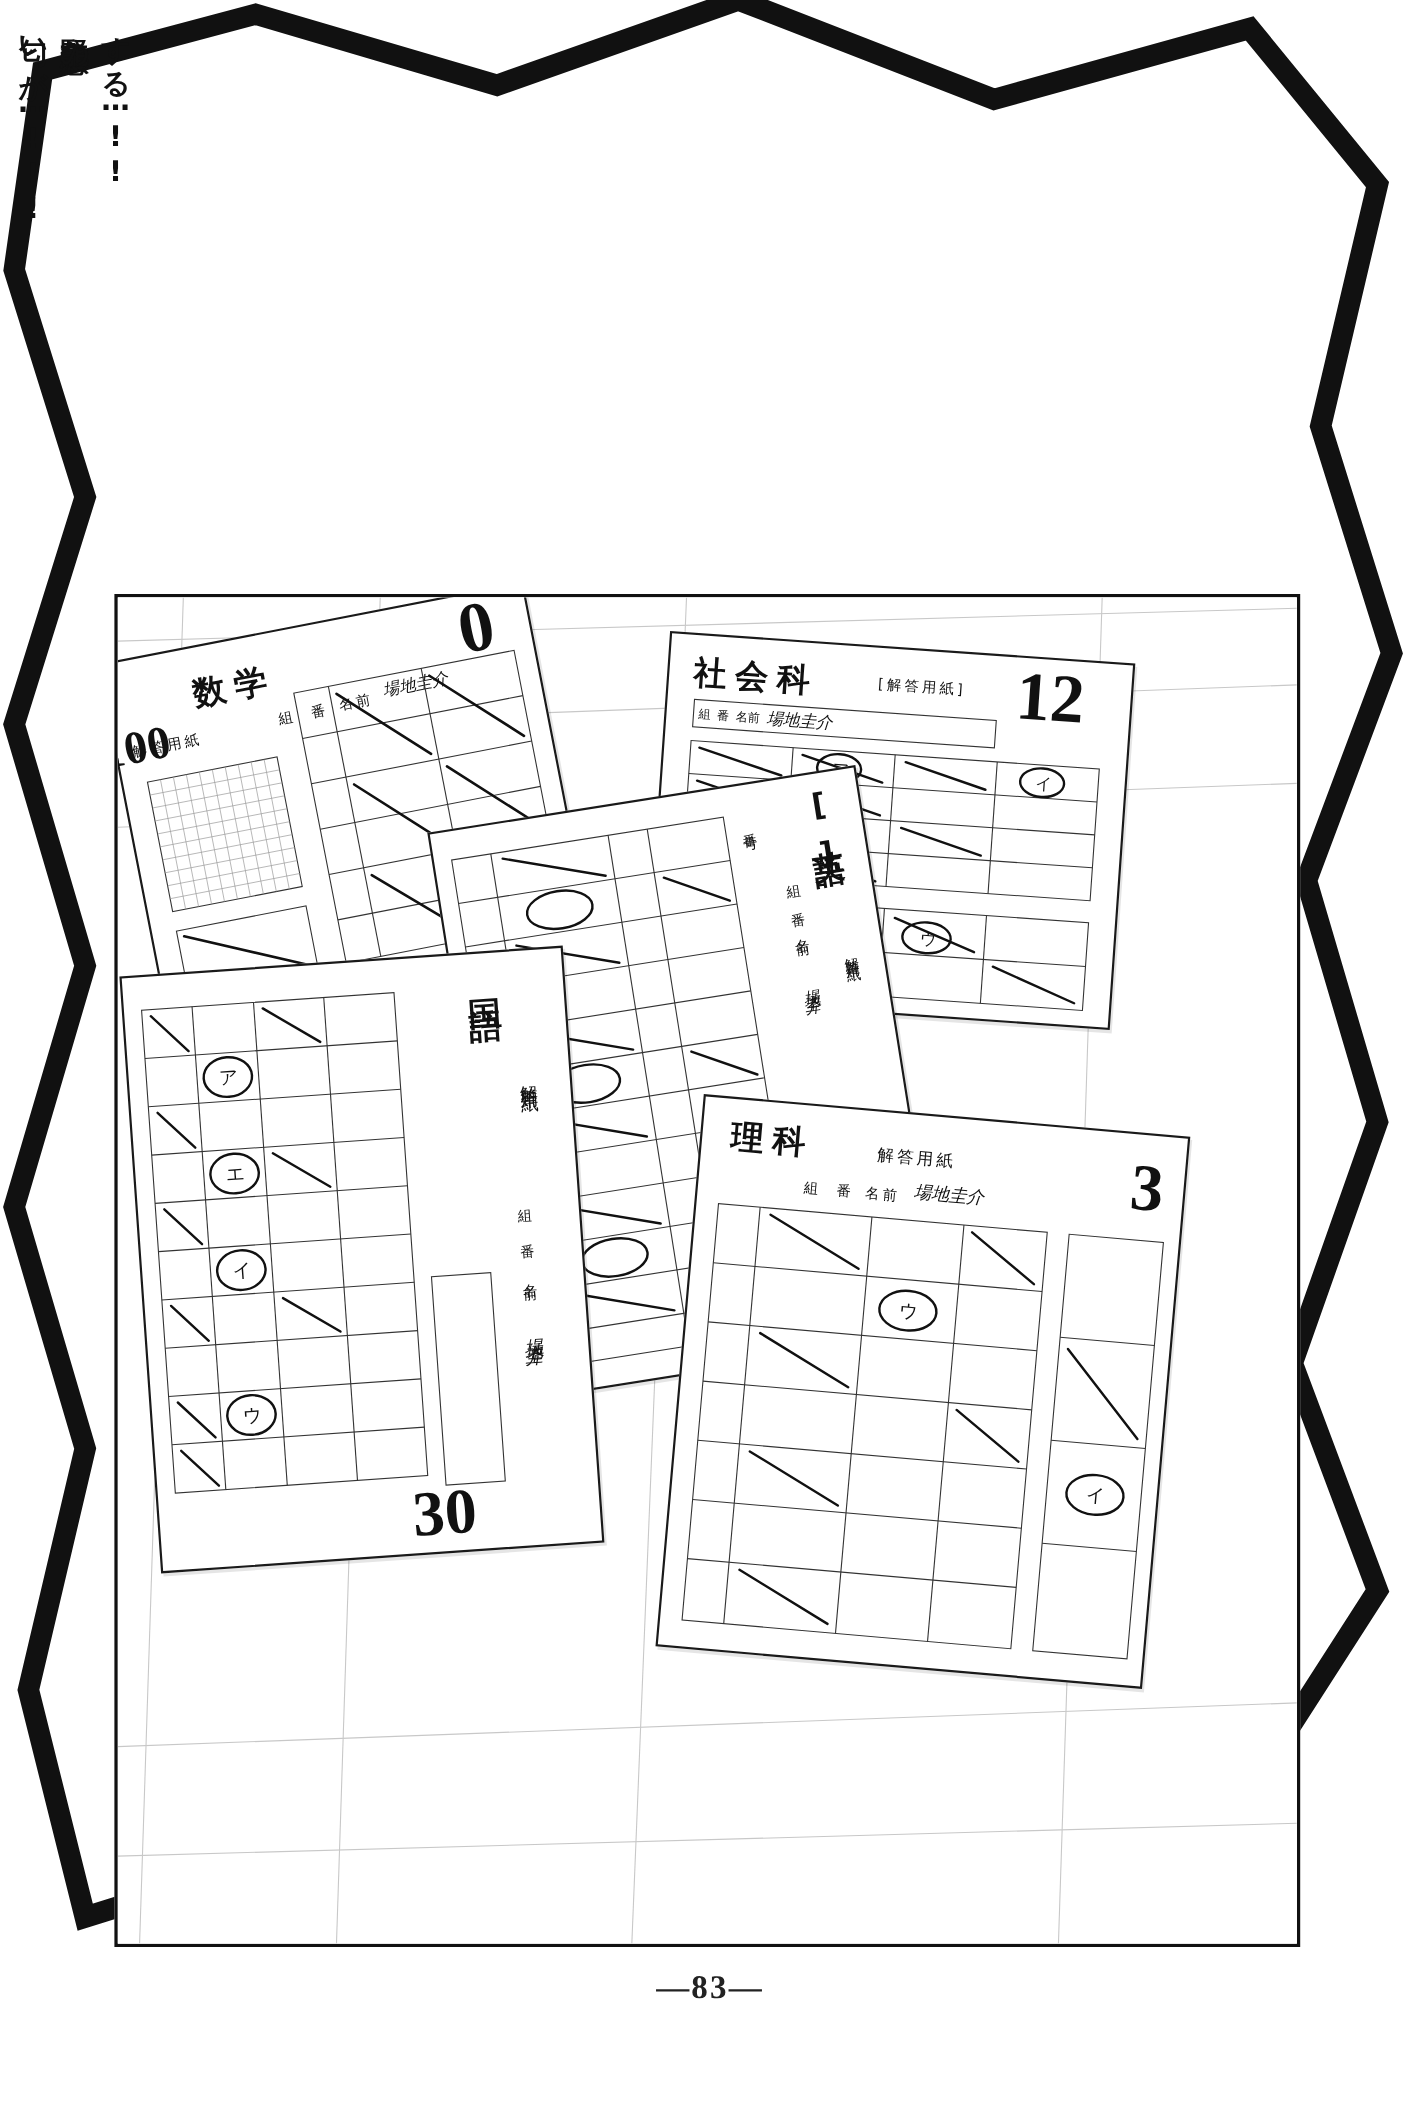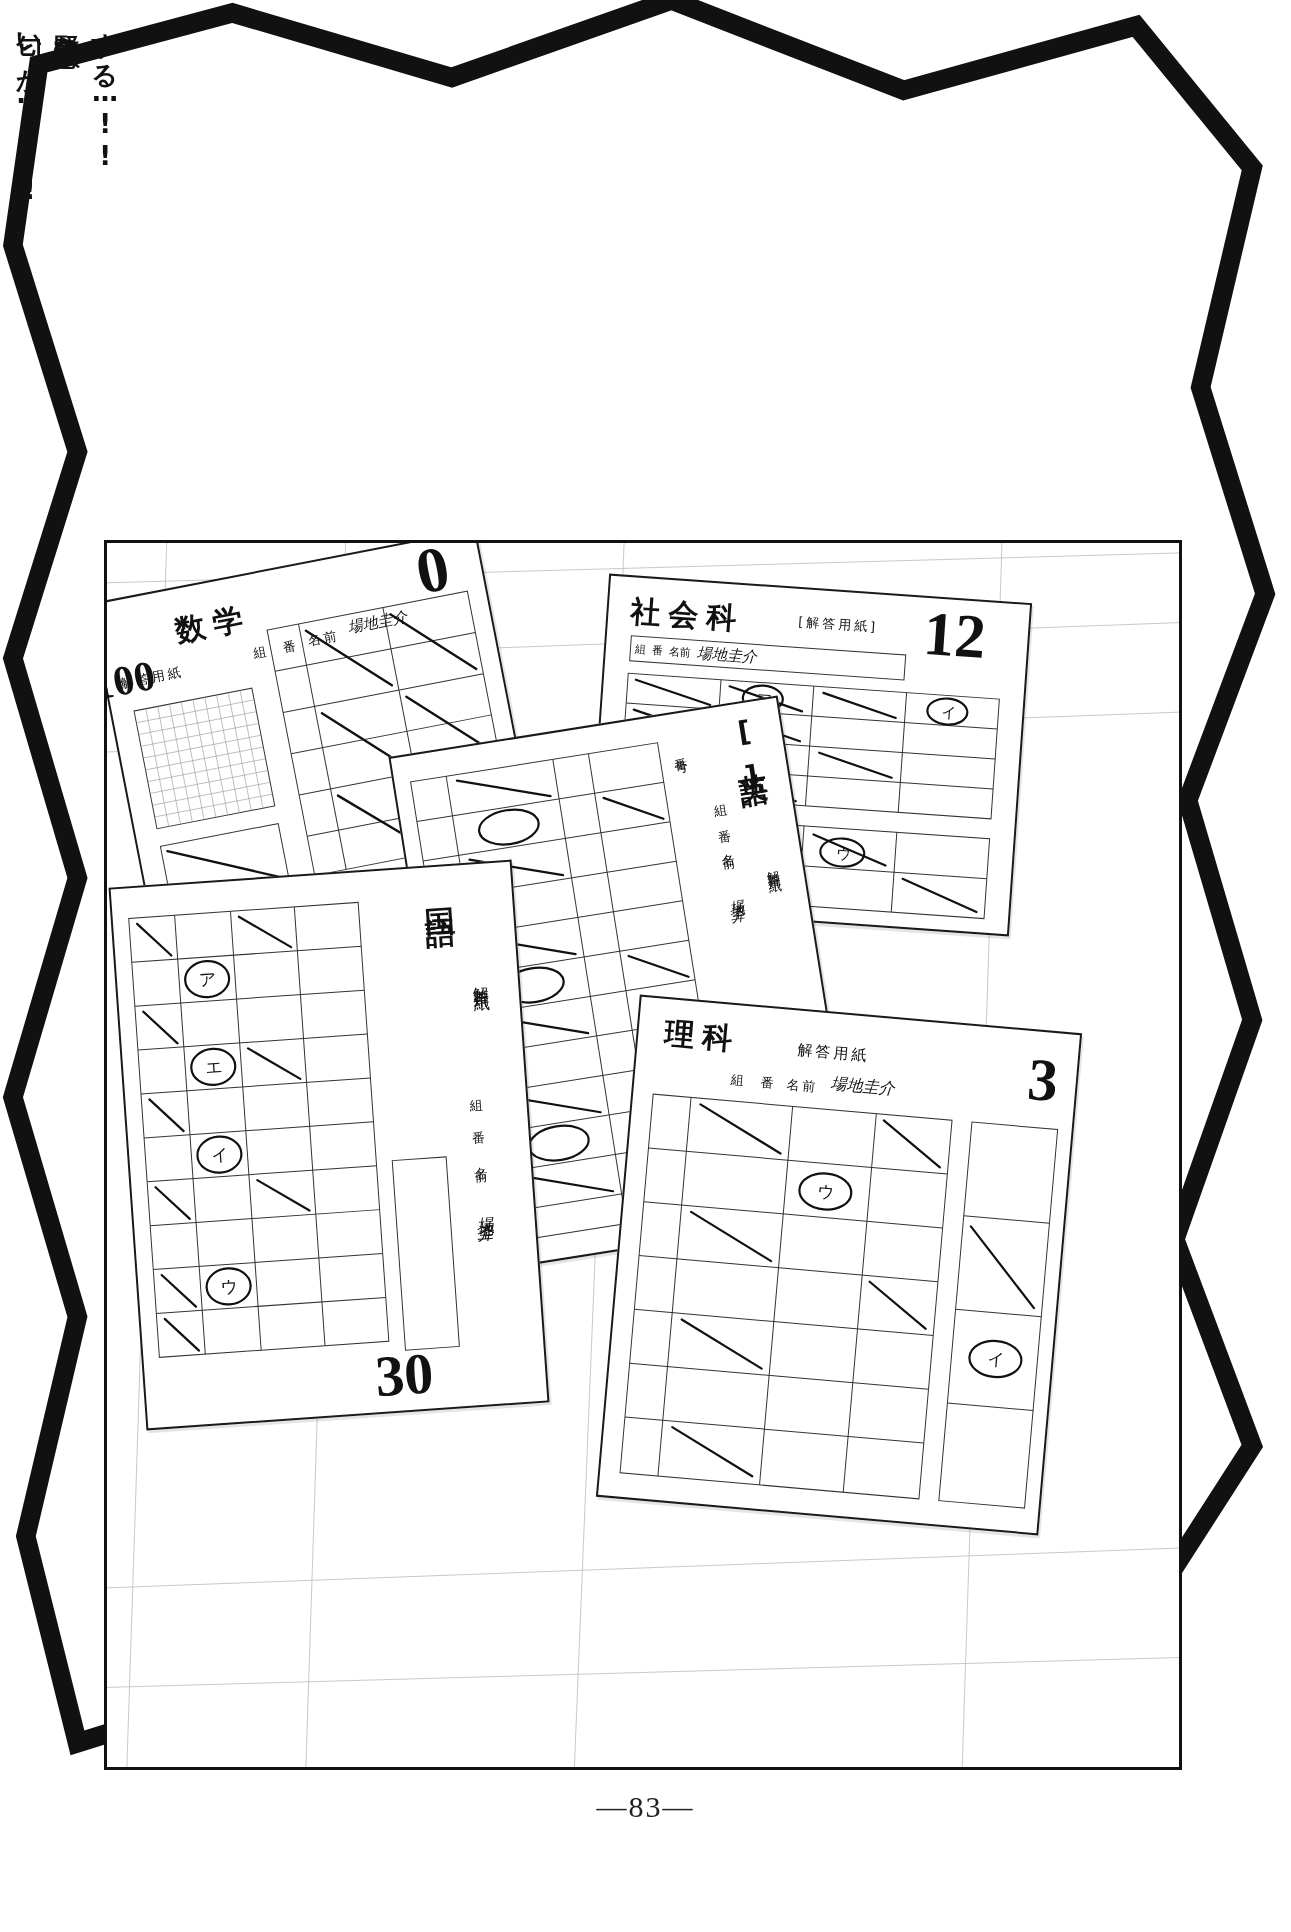--- a/index.html
+++ b/index.html
@@ -5,21 +5,21 @@
   html,body{margin:0;padding:0;background:#ffffff;}
   body{width:1291px;height:1932px;position:relative;font-family:"Liberation Sans",sans-serif;color:#111;overflow:hidden;}
 
   
   .watermark{position:absolute;left:150px;top:62px;font-size:34px;font-weight:bold;letter-spacing:1px;font-family:"DejaVu Sans",sans-serif;}
   .wm-d{color:#2ea3dd;}
   .wm-raw{color:#1b1b1b;}
   .wm-net{color:#1b1b1b;font-size:22px;}
 
   
-  .pagenum{position:absolute;left:0;right:0;top:1790px;text-align:center;font-size:30px;letter-spacing:2px;color:#222;font-family:"Liberation Serif",serif;}
+  .pagenum{position:absolute;left:0;right:0;top:1790px;text-align:center;font-size:30px;letter-spacing:2px;color:#222;font-family:"Liberation Serif",serif;font-weight:bold;}
 
   
   .panel{position:absolute;background:#fff;border:3px solid #111;box-sizing:border-box;overflow:hidden;}
 
   
   #panel-corridor{left:104px;top:124px;width:1078px;height:500px;border:none;}
   .corridor-frame{position:absolute;inset:0;border:3px solid #111;box-sizing:border-box;}
 
   
   .hall{position:absolute;inset:0;overflow:hidden;background:#fff;}

